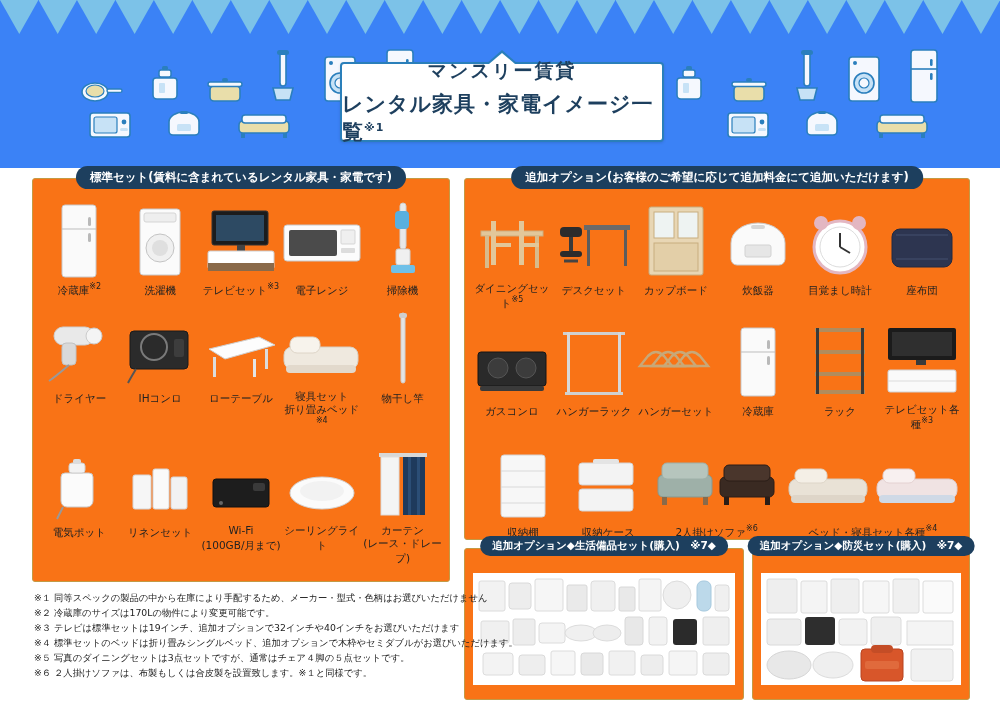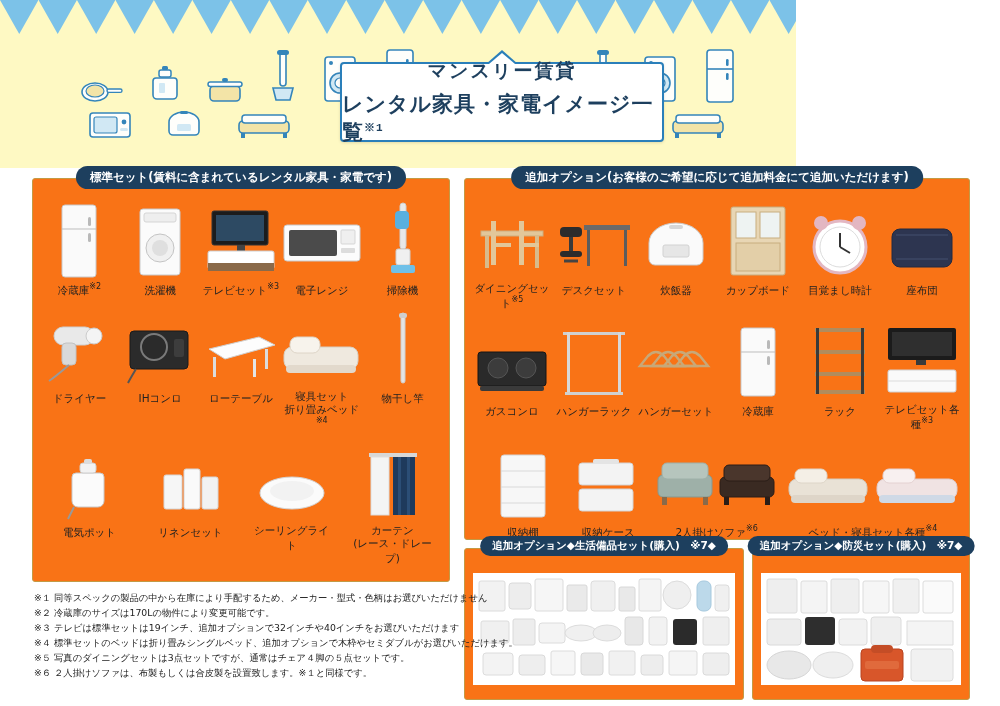--- a/index.html
+++ b/index.html
@@ -5,22 +5,22 @@
   html,body{margin:0;padding:0;}
   body{
     width:1000px;height:706px;
     background:#ffffff;
     font-family:"DejaVu Sans","Liberation Sans",sans-serif;
     overflow:hidden;
     position:relative;
   }
   
   .header{
-    position:absolute;left:0;top:0;width:796px;height:168px;
-    background:#fef9c3;
+    position:absolute;left:0;top:0;width:1000px;height:168px;
+    background:#3b82f6;
     overflow:hidden;
   }
   .scallop{
     position:absolute;left:0;top:0;width:1000px;height:34px;
     display:flex;
   }
   .scallop .tooth{
     flex:1 1 auto;height:34px;background:#7cc2e8;
     border-bottom-left-radius:0;border-bottom-right-radius:0;
     clip-path:polygon(0 0,100% 0,50% 100%);
@@ -35,21 +35,21 @@
     content:"";position:absolute;left:50%;top:-14px;margin-left:-16px;
     width:0;height:0;border-left:16px solid transparent;border-right:16px solid transparent;
     border-bottom:14px solid #2a7fba;
   }
   .title-box:after{
     content:"";position:absolute;left:50%;top:-11px;margin-left:-13px;
     width:0;height:0;border-left:13px solid transparent;border-right:13px solid transparent;
     border-bottom:11px solid #ffffff;
   }
   .title-line1{font-size:19px;color:#1d3f5e;font-weight:bold;letter-spacing:2px;margin-bottom:6px;}
-  .title-line2{font-size:21px;color:#1d3f5e;font-weight:bold;letter-spacing:1px;font-family:Liberation Mono, monospace;}
+  .title-line2{font-size:21px;color:#1d3f5e;font-weight:bold;letter-spacing:1px;}
   .title-line2 .sup{font-size:11px;vertical-align:super;}
   .hdr-icons{position:absolute;top:48px;display:flex;gap:26px;align-items:flex-end;}
   .hdr-icons.left{left:80px;}
   .hdr-icons.right{right:60px;}
   .ic{opacity:.95;}
   
   .panel{
     position:absolute;background:#f97316;border:1.5px solid #c39a45;border-radius:3px;
   }
   .panel-title{
@@ -370,20 +370,31 @@
           <svg width="66" height="70" viewBox="0 0 66 70">
               <rect x="6" y="24" width="18" height="34" rx="2" fill="#f6f6f6" stroke="#d6d6d6"></rect>
               <rect x="26" y="18" width="16" height="40" rx="2" fill="#fafafa" stroke="#d6d6d6"></rect>
               <rect x="44" y="26" width="16" height="32" rx="2" fill="#f2f2f2" stroke="#d6d6d6"></rect>
             </svg>
         </div>
         <div class="lbl"><span>リネンセット</span><span class="sup"></span></div>
       </div>
       <div class="cell">
         <div class="art">
+          <svg width="72" height="60" viewBox="0 0 72 60">
+              <rect x="8" y="18" width="56" height="28" rx="3" fill="#1d1d1d" stroke="#111"></rect>
+              <rect x="48" y="22" width="12" height="8" rx="2" fill="#3a3a3a"></rect>
+              <circle cx="16" cy="42" r="2" fill="#666"></circle>
+            </svg>
+        </div>
+        <div class="lbl"><span>Wi-Fi
+(100GB/月まで)</span><span class="sup"></span></div>
+      </div>
+      <div class="cell">
+        <div class="art">
           <svg width="74" height="60" viewBox="0 0 74 60">
               <ellipse cx="37" cy="32" rx="32" ry="16" fill="#fbfbfb" stroke="#d4d4d4"></ellipse>
               <ellipse cx="37" cy="30" rx="22" ry="10" fill="#f2f2f2"></ellipse>
             </svg>
         </div>
         <div class="lbl"><span>シーリングライト</span><span class="sup"></span></div>
       </div>
       <div class="cell">
         <div class="art">
           <svg width="56" height="72" viewBox="0 0 56 72">
@@ -430,39 +441,39 @@
               <rect x="6" y="24" width="22" height="10" rx="4" fill="#2c2c2c"></rect>
               <rect x="15" y="34" width="4" height="16" fill="#3a3a3a"></rect>
               <rect x="6" y="48" width="22" height="6" rx="3" fill="#2c2c2c"></rect>
               <path d="M10 58 l14 0" stroke="#444" stroke-width="3"></path>
             </svg>
         </div>
         <div class="lbl"><span>デスクセット</span><span class="sup"></span></div>
       </div>
       <div class="cell">
         <div class="art">
-          <svg width="70" height="70" viewBox="0 0 70 70">
-              <path d="M8 34 a27 20 0 0 1 54 0 v16 a6 6 0 0 1 -6 6 h-42 a6 6 0 0 1 -6 -6 z" fill="#fafafa" stroke="#cccccc"></path>
-              <rect x="22" y="36" width="26" height="12" rx="2" fill="#e6e6e6" stroke="#d2d2d2"></rect>
-              <rect x="28" y="16" width="14" height="4" rx="2" fill="#d6d6d6"></rect>
-            </svg>
-        </div>
-        <div class="lbl"><span>炊飯器</span><span class="sup"></span></div>
-      </div>
-      <div class="cell">
-        <div class="art">
           <svg width="62" height="76" viewBox="0 0 62 76">
               <rect x="4" y="4" width="54" height="68" rx="2" fill="#e8d6b4" stroke="#cdb territory"></rect>
               <rect x="4" y="4" width="54" height="68" rx="2" fill="none" stroke="#c8ad7f"></rect>
               <rect x="9" y="9" width="20" height="26" fill="#eef3f2" stroke="#c8ad7f"></rect>
               <rect x="33" y="9" width="20" height="26" fill="#eef3f2" stroke="#c8ad7f"></rect>
               <rect x="9" y="40" width="44" height="28" fill="#e3cfa8" stroke="#c8ad7f"></rect>
             </svg>
         </div>
         <div class="lbl"><span>カップボード</span><span class="sup"></span></div>
+      </div>
+      <div class="cell">
+        <div class="art">
+          <svg width="70" height="70" viewBox="0 0 70 70">
+              <path d="M8 34 a27 20 0 0 1 54 0 v16 a6 6 0 0 1 -6 6 h-42 a6 6 0 0 1 -6 -6 z" fill="#fafafa" stroke="#cccccc"></path>
+              <rect x="22" y="36" width="26" height="12" rx="2" fill="#e6e6e6" stroke="#d2d2d2"></rect>
+              <rect x="28" y="16" width="14" height="4" rx="2" fill="#d6d6d6"></rect>
+            </svg>
+        </div>
+        <div class="lbl"><span>炊飯器</span><span class="sup"></span></div>
       </div>
       <div class="cell">
         <div class="art">
           <svg width="66" height="70" viewBox="0 0 66 70">
               <circle cx="33" cy="38" r="26" fill="#fff" stroke="#e3b7c2" stroke-width="3"></circle>
               <circle cx="33" cy="38" r="20" fill="#fff" stroke="#ddd"></circle>
               <line x1="33" y1="38" x2="33" y2="24" stroke="#333" stroke-width="2"></line>
               <line x1="33" y1="38" x2="43" y2="44" stroke="#333" stroke-width="2"></line>
               <circle cx="14" cy="14" r="7" fill="#e3b7c2"></circle>
               <circle cx="52" cy="14" r="7" fill="#e3b7c2"></circle>

